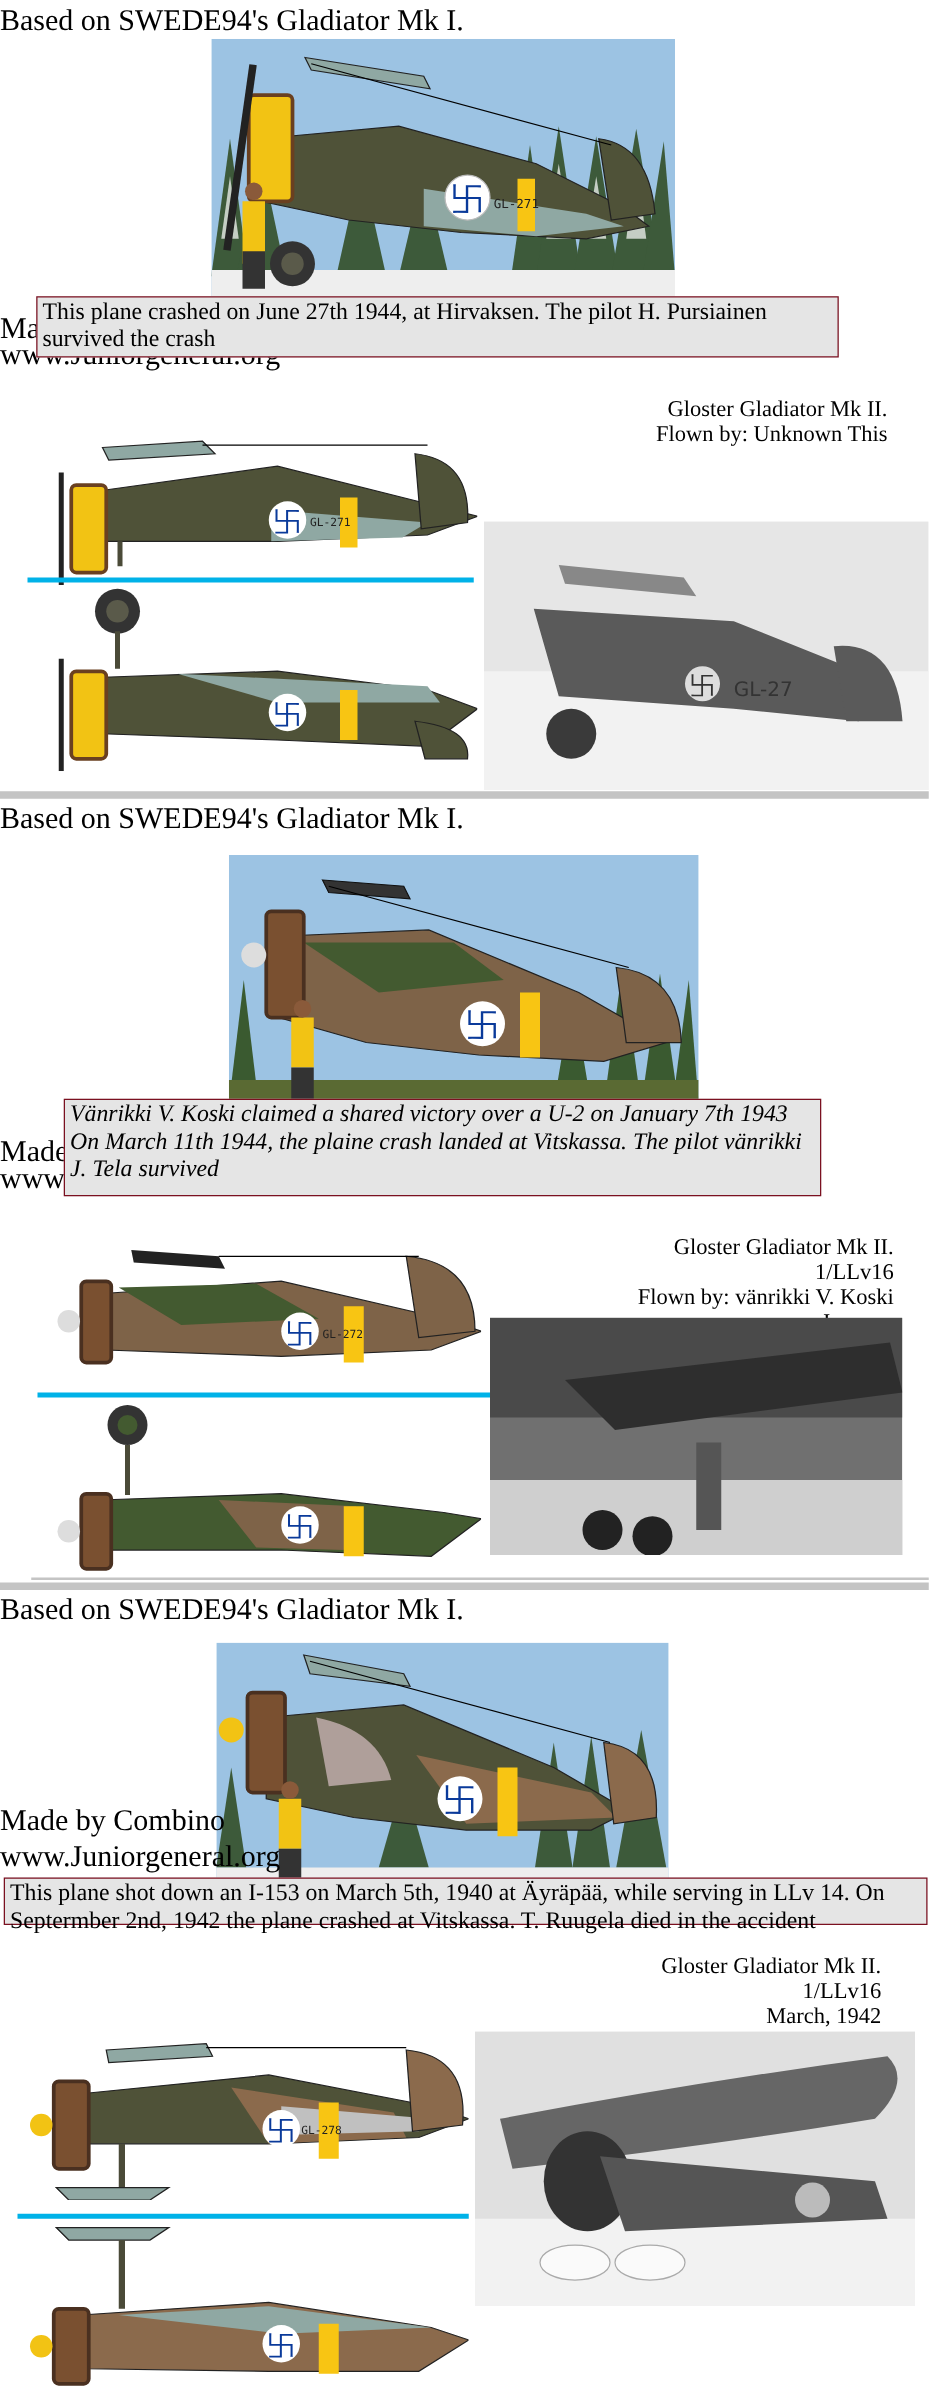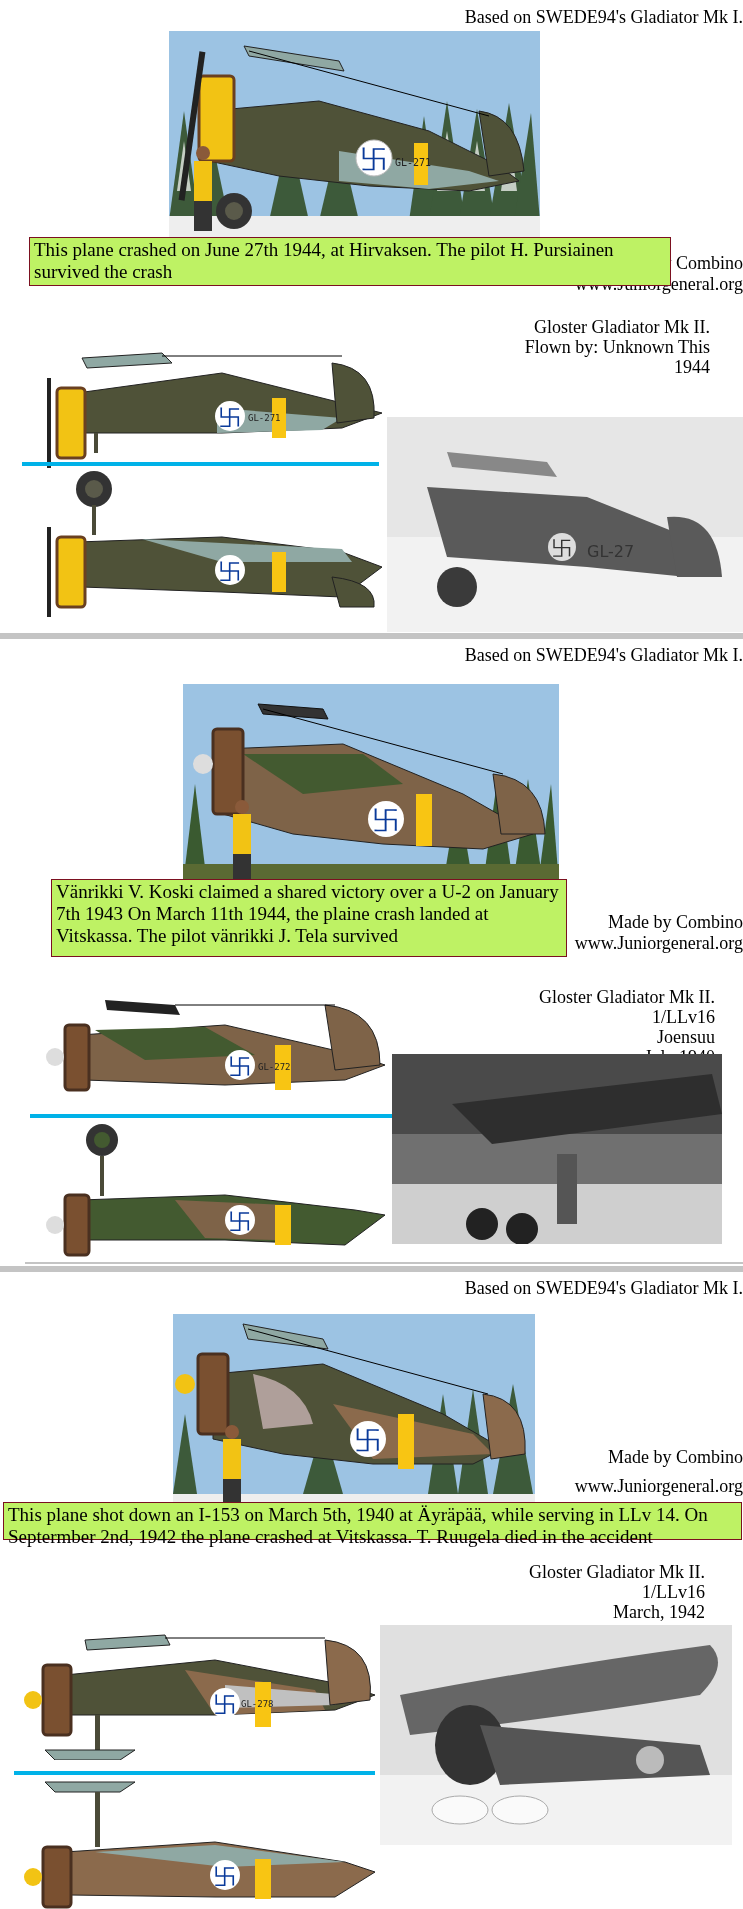--- a/index.html
+++ b/index.html
@@ -1,21 +1,21 @@
 <!DOCTYPE html>
 <html><head>
 <meta charset="utf-8">
 <style>
   html, body { margin:0; padding:0; background:#ffffff; }
   body { width:743px; height:1909px; position:relative; overflow:hidden;
          font-family:"Liberation Serif", "DejaVu Serif", serif; color:#000; }
   .abs { position:absolute; }
-  .center-text { text-align:right; font-size:18px; line-height:20px; white-space:nowrap; }
+  .center-text { text-align:left; font-size:24px; line-height:20px; white-space:nowrap; }
   .caption { position:absolute; border:1.5px solid #7b1020; font-size:19px; line-height:22px;
-             padding:1px 4px; box-sizing:border-box; background:#bef264; }
+             padding:1px 4px; box-sizing:border-box; background:#e5e5e5; }
   .sep { position:absolute; left:0; width:743px; height:6px; background:#c4c4c4; }
   .septhin { position:absolute; height:2px; background:#c4c4c4; }
   .cyan { position:absolute; height:4px; background:#00b2e8; }
   .info { position:absolute; text-align:right; font-size:18px; line-height:20px; white-space:pre; }
   .scene { position:absolute; overflow:hidden; }
   .photo { position:absolute; overflow:hidden; }
   svg { display:block; }
 </style>
 </head>
 <body>
@@ -85,21 +85,21 @@
     <line x1="140" y1="38" x2="320" y2="38" stroke="#000"></line>
     <rect x="35" y="70" width="28" height="70" fill="#f2c314" stroke="#6a4020" stroke-width="3" rx="4"></rect>
     <rect x="25" y="60" width="4" height="90" fill="#222"></rect>
     <circle cx="208" cy="98" r="15" fill="#fff"></circle>
     <text x="208" y="107" font-size="22" text-anchor="middle" fill="#0a3a9a" font-family="DejaVu Sans, sans-serif">卐</text>
     <rect x="250" y="80" width="14" height="40" fill="#f8c513"></rect>
     <text x="226" y="103" font-size="9" fill="#222" font-family="DejaVu Sans Mono, monospace">GL-271</text>
     <rect x="72" y="115" width="4" height="20" fill="#4a4a38"></rect>
   </svg>
 </div>
-<div class="info" style="left:380px;top:317px;width:330px;"><div>Gloster Gladiator Mk II.</div><div>Flown by: Unknown This</div><div>1944</div></div>
+<div class="info" style="left:380px;top:317px;width:330px;"><div>Gloster Gladiator Mk II.</div><div>Flown by: Unknown This</div></div>
 
 <div class="cyan" style="left:22px;top:462px;width:357px;"></div>
 
 <div class="scene" style="left:22px;top:467px;width:360px;height:150px;">
   <svg width="360" height="150" viewBox="0 0 360 150">
     <circle cx="72" cy="22" r="18" fill="#333"></circle>
       <circle cx="72" cy="22" r="9" fill="#5a5a4a"></circle>
     <rect x="70" y="38" width="4" height="30" fill="#4a4a38"></rect>
     <path d="M55,75 L200,70 L320,85 L360,100 L320,130 L200,125 L60,120 Z" fill="#4f5238" stroke="#222"></path>
     <path d="M120,72 L320,82 L330,95 L200,95 Z" fill="#8fa8a3"></path>
@@ -153,40 +153,40 @@
     <rect x="233" y="110" width="16" height="52" fill="#f8c513"></rect>
     <rect x="50" y="130" width="18" height="40" fill="#f2c314"></rect>
       <rect x="50" y="170" width="18" height="30" fill="#333"></rect>
     <circle cx="59" cy="123" r="7" fill="#8a5a3a"></circle>
   </svg>
 </div>
 
 <div class="abs center-text" style="left:0;width:743px;top:912px;">Made by Combino</div>
 <div class="abs center-text" style="left:0;width:743px;top:933px;">www.Juniorgeneral.org</div>
 
-<div class="caption" style="left:51px;top:879px;width:516px;height:78px;">
+<div class="caption" style="left:51px;top:879px;width:606px;height:78px;font-style:italic;">
   <span>Vänrikki V. Koski claimed a shared victory over a U-2 on January 7th 1943 On March 11th 1944, the plaine crash landed at Vitskassa. The pilot vänrikki J. Tela survived</span>
 </div>
 
 <div class="scene" style="left:25px;top:985px;width:360px;height:115px;">
   <svg width="360" height="115" viewBox="0 0 360 115">
     <path d="M55,50 L200,40 L330,70 L360,80 L320,95 L200,100 L60,95 Z" fill="#7e6348" stroke="#222"></path>
     <path d="M70,45 L180,42 L230,70 L120,75 Z" fill="#435a30"></path>
     <path d="M300,20 Q355,25 355,80 L310,85 Z" fill="#7e6348" stroke="#222"></path>
     <path d="M80,15 L150,20 L155,30 L82,25 Z" fill="#222"></path>
     <line x1="150" y1="20" x2="310" y2="20" stroke="#000"></line>
     <rect x="40" y="40" width="24" height="65" fill="#7a5030" stroke="#4a3020" stroke-width="3" rx="4"></rect>
     <circle cx="30" cy="72" r="9" fill="#ddd"></circle>
     <circle cx="215" cy="80" r="15" fill="#fff"></circle>
     <text x="215" y="89" font-size="22" text-anchor="middle" fill="#0a3a9a" font-family="DejaVu Sans, sans-serif">卐</text>
     <rect x="250" y="60" width="16" height="45" fill="#f8c513"></rect>
     <text x="233" y="85" font-size="9" fill="#222" font-family="DejaVu Sans Mono, monospace">GL-272</text>
   </svg>
 </div>
-<div class="info" style="left:385px;top:987px;width:330px;"><div>Gloster Gladiator Mk II.</div><div>1/LLv16</div><div>Joensuu</div><div>July 1940</div></div>
+<div class="info" style="left:385px;top:987px;width:330px;"><div>Gloster Gladiator Mk II.</div><div>1/LLv16</div><div>Flown by: vänrikki V. Koski</div><div>Joensuu</div><div>July 1940</div></div>
 
 <div class="cyan" style="left:30px;top:1114px;width:362px;"></div>
 
 <div class="scene" style="left:25px;top:1120px;width:360px;height:140px;">
   <svg width="360" height="140" viewBox="0 0 360 140">
     <circle cx="77" cy="20" r="16" fill="#333"></circle>
       <circle cx="77" cy="20" r="8" fill="#435a30"></circle>
     <rect x="75" y="36" width="4" height="40" fill="#4a4a38"></rect>
     <path d="M55,80 L200,75 L330,90 L360,95 L320,125 L200,120 L60,120 Z" fill="#435a30" stroke="#222"></path>
     <path d="M150,80 L260,85 L250,120 L180,118 Z" fill="#7e6348"></path>

